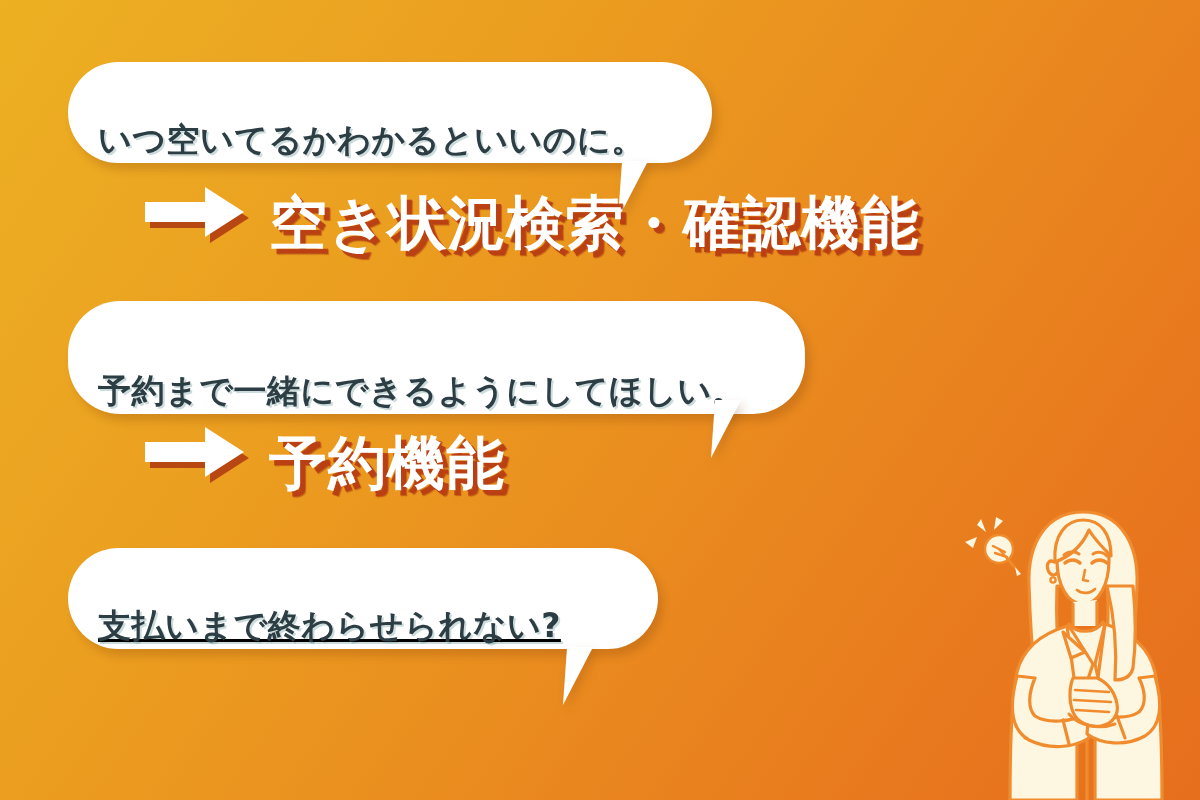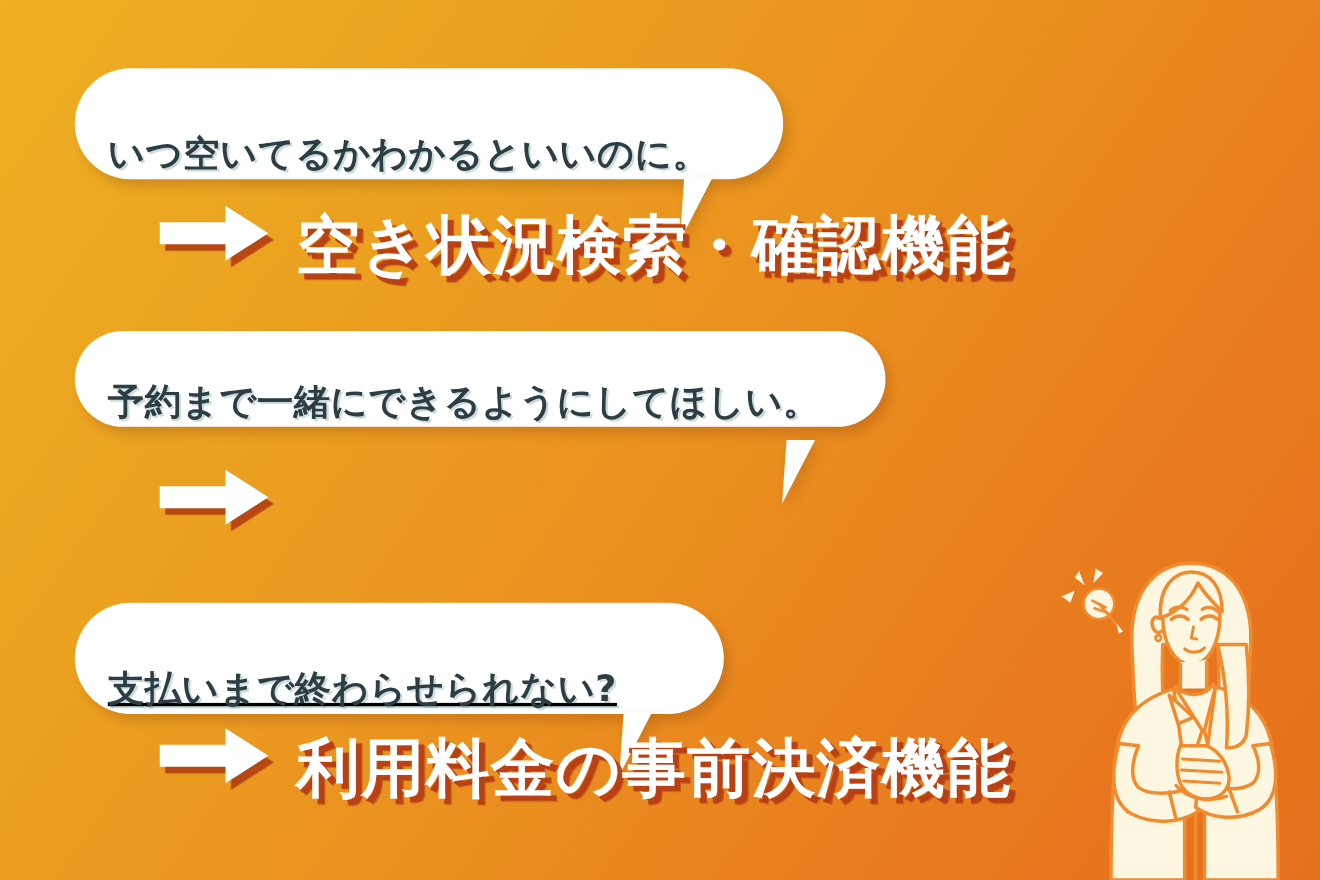--- a/index.html
+++ b/index.html
@@ -101,53 +101,46 @@
   <div class="headline-row" style="left:145px; top:185px;">
     <span class="arrow">
       <svg width="100" height="54" viewBox="0 0 100 54" aria-hidden="true">
         <path d="M0 17 H60 V2 L99 27 L60 52 V37 H0 Z" fill="#ffffff"></path>
       </svg>
     </span>
     <span class="headline-text" style="font-size:58px; margin-left:24px;">空き状況検索・確認機能</span>
   </div>
 
   <div class="bubble-wrap" style="left:68px; top:301px;">
-    <div class="bubble" style="width:737px; height:87px;">
+    <div class="bubble" style="width:737px; height:113px;">
       <span class="bubble-text" style="font-size:33px;">予約まで一緒にできるようにしてほしい。</span>
     </div>
     <div class="tail" style="left:645px; top:99px;">
       <div class="tail-shape"></div>
     </div>
   </div>
 
   <div class="headline-row" style="left:145px; top:425px;">
     <span class="arrow">
       <svg width="100" height="54" viewBox="0 0 100 54" aria-hidden="true">
         <path d="M0 17 H60 V2 L99 27 L60 52 V37 H0 Z" fill="#ffffff"></path>
       </svg>
     </span>
+    <span class="headline-text" style="font-size:58px; margin-left:24px;">予約機能</span>
   </div>
 
   <div class="bubble-wrap" style="left:68px; top:548px;">
     <div class="bubble" style="width:590px; height:101px;text-decoration:underline;">
       <span class="bubble-text" style="font-size:33px;">支払いまで終わらせられない?</span>
     </div>
     <div class="tail" style="left:497px; top:99px;">
       <div class="tail-shape"></div>
     </div>
   </div>
 
-  <div class="headline-row" style="left:145px; top:660px;">
-    <span class="arrow">
-      <svg width="100" height="54" viewBox="0 0 100 54" aria-hidden="true">
-        <path d="M0 17 H60 V2 L99 27 L60 52 V37 H0 Z" fill="#ffffff"></path>
-      </svg>
-    </span>
-    <span class="headline-text" style="font-size:58px; margin-left:24px;">利用料金の事前決済機能</span>
-  </div>
 
   <svg id="lightbulb" viewBox="0 0 80 80">
     <g fill="#fdf6e0" stroke="#f08c2e" stroke-width="2.4" stroke-linecap="round" stroke-linejoin="round">
 
       <path d="M10 34 L22 29 L18 40 Z" stroke="none"></path>
       <path d="M22 17 L31 24 L26 11 Z" stroke="none"></path>
       <path d="M41 9 L39 22 L48 13 Z" stroke="none"></path>
 
       <circle cx="44" cy="41" r="14"></circle>
       <path d="M52 51 L63 63"></path>

